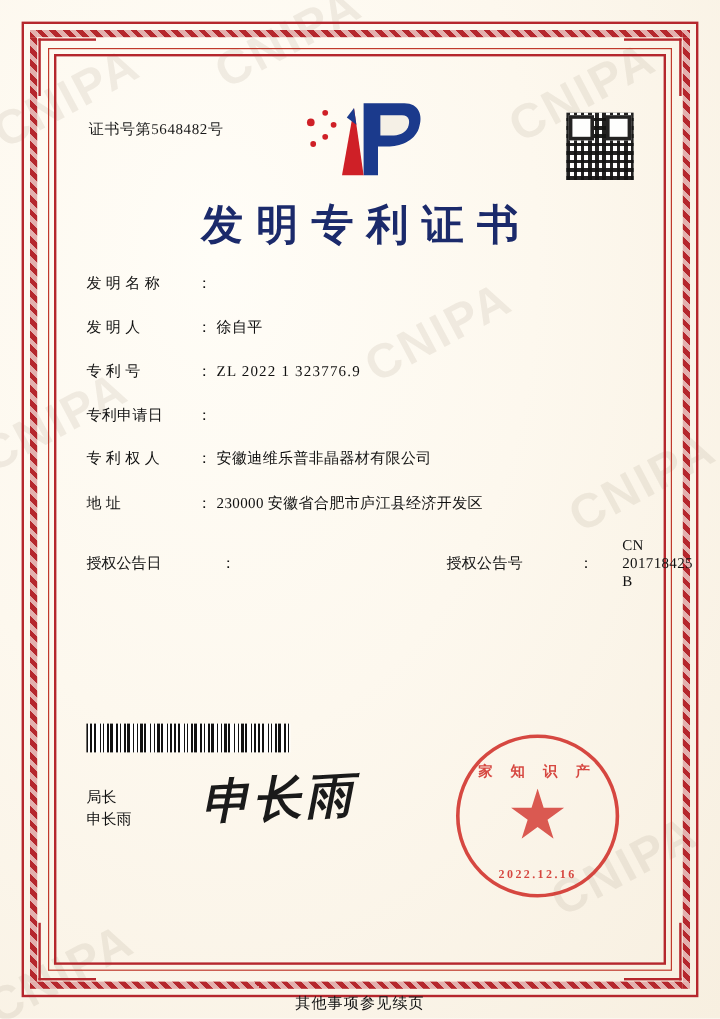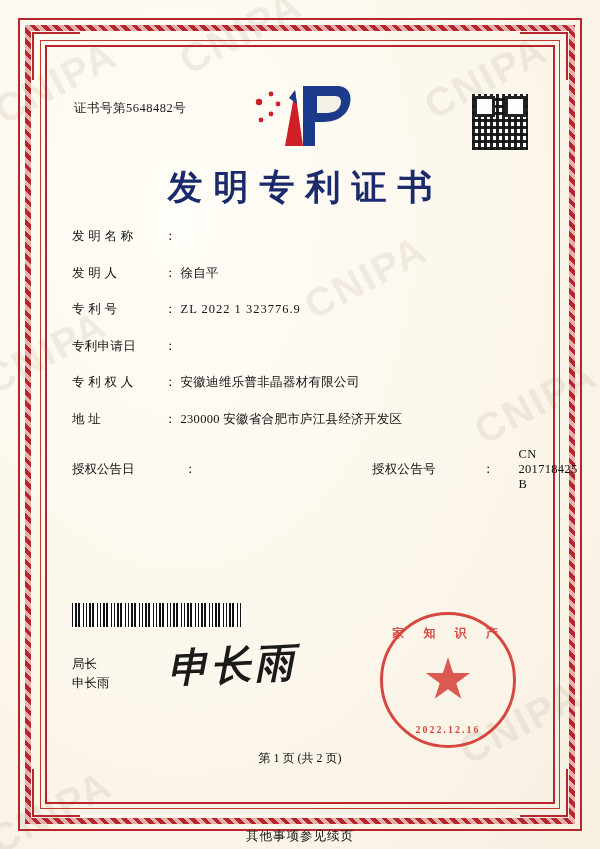--- a/index.html
+++ b/index.html
@@ -228,21 +228,21 @@
     opacity: .9;
   }
   .seal .arc-top, .seal .arc-bottom {
     position: absolute;
     left: 0; right: 0;
     text-align: center;
     font-size: 12px;
     font-weight: bold;
     letter-spacing: 6px;
   }
-  .seal .arc-top { top: 10px; font-family: Liberation Mono, monospace; }
+  .seal .arc-top { top: 20px; }
   .seal .arc-bottom { bottom: 10px; font-size: 10px; letter-spacing: 2px;}
 
   .pageno {
     position: absolute;
     bottom: 24px;
     width: 100%;
     text-align: center;
     font-size: 12px;
     color: #111;
   }
@@ -357,17 +357,16 @@
       <div>申长雨</div>
     </div>
     <div class="signature">申长雨</div>
 
     <div class="seal">
       <div class="arc-top">家 知 识 产</div>
       <div class="star"></div>
       <div class="arc-bottom">2022.12.16</div>
     </div>
 
-    <div class="pageno">第 1 页 (共 2 页)</div>
   </div>
 
   <div class="footnote">其他事项参见续页</div>
 </div>
 
 </body></html>

